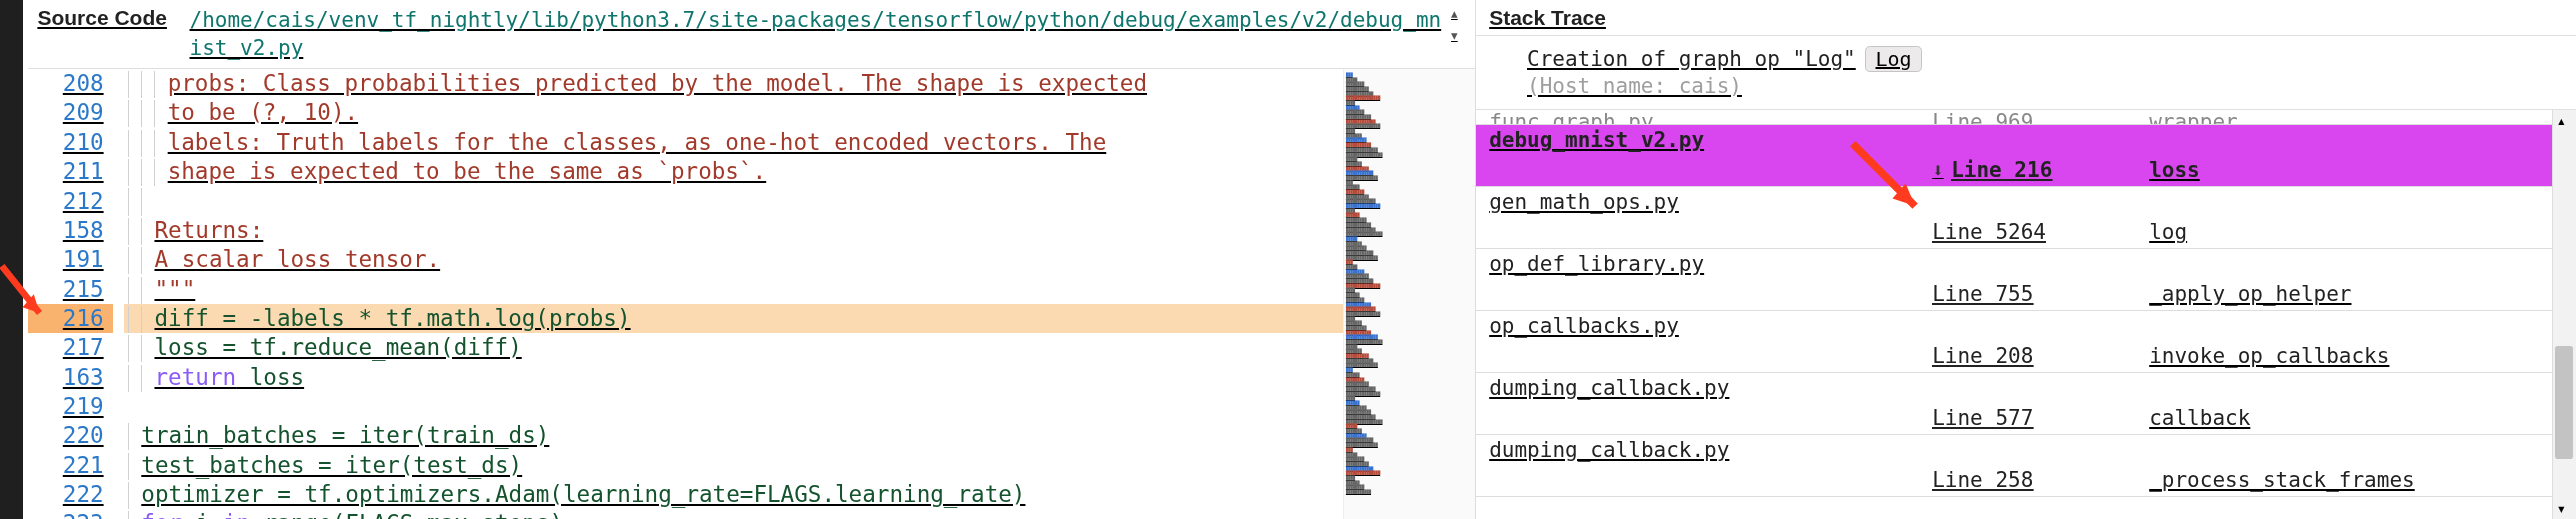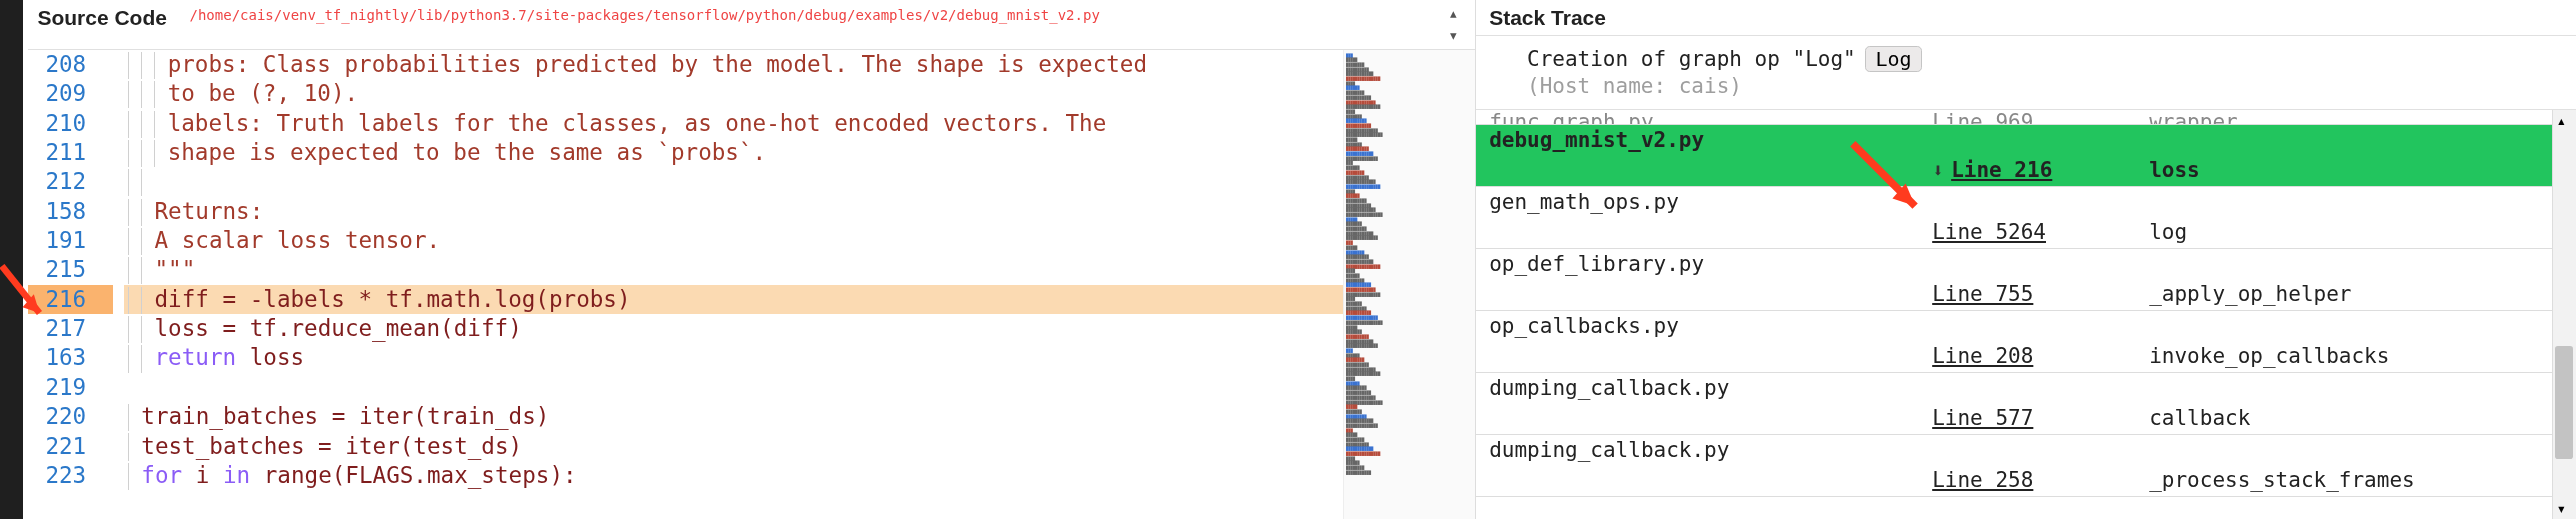--- a/index.html
+++ b/index.html
@@ -11,20 +11,21 @@
       height: 520px;
       overflow: hidden;
       position: relative;
     }
     .mono { font-family: "Menlo", "Monaco", "Consolas", monospace; }
 
     .panels {
       display: flex;
       height: 100%;
       margin-left: 28px;
+      text-decoration: underline;
     }
 
     
     .panel-left {
       flex: 0 0 1448px;
       border-right: 0.9px solid #ddd;
       display: flex;
       flex-direction: column;
     }
     .panel-header {
@@ -34,25 +35,25 @@
       border-bottom: 0.9px solid #e0e0e0;
       font-size: 21px;
     }
     .panel-title {
       font-weight: 700;
       color: #222;
       flex: 0 0 auto;
       padding-right: 22.6px;
     }
     .file-path {
-      color: #ef4444;
+      color: #0f766e;
       word-break: break-all;
       line-height: 1.35;
       font-family: "Menlo","Monaco","Consolas",monospace;
-      font-size: 14px;
+      font-size: 21px;
       flex: 1 1 auto;
     }
     .scroll-ctrl {
       width: 24.5px;
       display: flex;
       flex-direction: column;
       align-items: center;
       color: #555;
       font-size: 13.2px;
       gap: 7.5px;
@@ -70,21 +71,21 @@
     }
     .code-line {
       display: flex;
       align-items: baseline;
       white-space: pre;
       font-size: 22.6px;
       line-height: 1.3;
     }
     .gutter {
       width: 85px;
-      text-align: center;
+      text-align: right;
       padding-right: 9.4px;
       color: #2b78c9;
       flex-shrink: 0;
       position: relative;
     }
     .gutter.hl-gutter { background: #fab36e; }
     .marker-col {
       width: 11.3px;
       flex-shrink: 0;
     }
@@ -103,21 +104,21 @@
     .code-text {
       padding-left: 3.8px;
       flex: 1;
     }
     .code-line.hl .code-text {
       background: #fbdab2;
     }
     
     .c-docstr { color: #a23a2b; }
     .c-kw { color: #8b5cf6; }
-    .c-default { color: #7f1d1d; }
+    .c-default { color: #14532d; }
 
     .minimap {
       width: 132px;
       height: 100%;
       background: #fafafa;
       border-left: 0.9px solid #eee;
       font-size: 3.8px;
       line-height: 1.1;
       padding: 3.8px 1.9px;
       overflow: hidden;
@@ -180,21 +181,21 @@
       height: 42px;
       font-family: "Menlo","Monaco","Consolas",monospace;
       font-size: 21px;
       padding-left: 13.2px;
     }
     .stack-file { color: #222; }
     .stack-line-col { display: flex; align-items: center; gap: 7.5px; }
     .stack-line { text-decoration: underline; color: #222; }
     .stack-fn { color: #222; padding-left: 28px;}
     .stack-row.hl {
-      background: #22c55e;
+      background: #d946ef;
       font-weight: 700;
     }
     .stack-row.hl .stack-file { font-weight: 700; }
     .stack-row.hl .stack-line { font-weight: 700; }
     .stack-row.hl .stack-fn { font-weight: 700; }
     .stack-cut { 
       height: 15px;
       font-size: 21px;
       overflow: hidden;
       align-items: flex-end;
@@ -266,20 +267,21 @@
           <div class="code-line"><div class="gutter">212</div><div class="marker-col"></div><div class="code-text"><span class="indent-guides"><span class="bar"></span><span class="bar"></span></span><span class="c-docstr"></span></div></div>
           <div class="code-line"><div class="gutter">158</div><div class="marker-col"></div><div class="code-text"><span class="indent-guides"><span class="bar"></span><span class="bar"></span></span><span class="c-docstr">Returns:</span></div></div>
           <div class="code-line"><div class="gutter">191</div><div class="marker-col"></div><div class="code-text"><span class="indent-guides"><span class="bar"></span><span class="bar"></span></span><span class="c-docstr">A scalar loss tensor.</span></div></div>
           <div class="code-line"><div class="gutter">215</div><div class="marker-col"></div><div class="code-text"><span class="indent-guides"><span class="bar"></span><span class="bar"></span></span><span class="c-docstr">"""</span></div></div>
           <div class="code-line hl"><div class="gutter hl-gutter">216</div><div class="marker-col hl"></div><div class="code-text"><span class="indent-guides"><span class="bar"></span><span class="bar"></span></span><span class="c-default">diff = -labels * tf.math.log(probs)</span></div></div>
           <div class="code-line"><div class="gutter">217</div><div class="marker-col"></div><div class="code-text"><span class="indent-guides"><span class="bar"></span><span class="bar"></span></span><span class="c-default">loss = tf.reduce_mean(diff)</span></div></div>
           <div class="code-line"><div class="gutter">163</div><div class="marker-col"></div><div class="code-text"><span class="indent-guides"><span class="bar"></span><span class="bar"></span></span><span class="c-kw">return</span><span class="c-default"> loss</span></div></div>
           <div class="code-line"><div class="gutter">219</div><div class="marker-col"></div><div class="code-text"><span class="indent-guides"></span><span class="c-default"></span></div></div>
           <div class="code-line"><div class="gutter">220</div><div class="marker-col"></div><div class="code-text"><span class="indent-guides"><span class="bar"></span></span><span class="c-default">train_batches = iter(train_ds)</span></div></div>
           <div class="code-line"><div class="gutter">221</div><div class="marker-col"></div><div class="code-text"><span class="indent-guides"><span class="bar"></span></span><span class="c-default">test_batches = iter(test_ds)</span></div></div>
+          <div class="code-line"><div class="gutter">222</div><div class="marker-col"></div><div class="code-text"><span class="indent-guides"><span class="bar"></span></span><span class="c-default">optimizer = tf.optimizers.Adam(learning_rate=FLAGS.learning_rate)</span></div></div>
           <div class="code-line"><div class="gutter">223</div><div class="marker-col"></div><div class="code-text"><span class="indent-guides"><span class="bar"></span></span><span class="c-kw">for</span><span class="c-default"> i </span><span class="c-kw">in</span><span class="c-default"> range(FLAGS.max_steps):</span></div></div>
         </div>
       <div class="minimap mono" id="minimap"><div class="mm-line mm-kw">███</div><div class="mm-line ">█████</div><div class="mm-line ">████████</div><div class="mm-line ">██████████</div><div class="mm-line ">████████████</div><div class="mm-line mm-doc">███████████████</div><div class="mm-line ">████</div><div class="mm-line mm-kw">██████</div><div class="mm-line ">████████</div><div class="mm-line ">███████████</div><div class="mm-line mm-doc">█████████████</div><div class="mm-line ">███████████████</div><div class="mm-line ">████</div><div class="mm-line ">███████</div><div class="mm-line mm-kw">█████████</div><div class="mm-line mm-doc">███████████</div><div class="mm-line ">██████████████</div><div class="mm-line ">████████████████</div><div class="mm-line ">█████</div><div class="mm-line ">███████</div><div class="mm-line mm-doc">██████████</div><div class="mm-line mm-kw">████████████</div><div class="mm-line ">██████████████</div><div class="mm-line ">███</div><div class="mm-line ">██████</div><div class="mm-line mm-doc">████████</div><div class="mm-line ">██████████</div><div class="mm-line ">█████████████</div><div class="mm-line mm-kw">███████████████</div><div class="mm-line ">████</div><div class="mm-line mm-doc">██████</div><div class="mm-line ">█████████</div><div class="mm-line ">███████████</div><div class="mm-line ">█████████████</div><div class="mm-line ">████████████████</div><div class="mm-line mm-kw">█████</div><div class="mm-line ">███████</div><div class="mm-line ">█████████</div><div class="mm-line ">████████████</div><div class="mm-line ">██████████████</div><div class="mm-line mm-doc">███</div><div class="mm-line ">█████</div><div class="mm-line mm-kw">████████</div><div class="mm-line ">██████████</div><div class="mm-line ">████████████</div><div class="mm-line mm-doc">███████████████</div><div class="mm-line ">████</div><div class="mm-line ">██████</div><div class="mm-line ">████████</div><div class="mm-line mm-kw">███████████</div><div class="mm-line mm-doc">█████████████</div><div class="mm-line ">███████████████</div><div class="mm-line ">████</div><div class="mm-line ">███████</div><div class="mm-line ">█████████</div><div class="mm-line mm-doc">███████████</div><div class="mm-line mm-kw">██████████████</div><div class="mm-line ">████████████████</div><div class="mm-line ">█████</div><div class="mm-line ">███████</div><div class="mm-line mm-doc">██████████</div><div class="mm-line ">████████████</div><div class="mm-line ">██████████████</div><div class="mm-line mm-kw">███</div><div class="mm-line ">██████</div><div class="mm-line mm-doc">████████</div><div class="mm-line ">██████████</div><div class="mm-line ">█████████████</div><div class="mm-line ">███████████████</div><div class="mm-line ">████</div><div class="mm-line mm-kw">██████</div><div class="mm-line ">█████████</div><div class="mm-line ">███████████</div><div class="mm-line ">█████████████</div><div class="mm-line ">████████████████</div><div class="mm-line mm-doc">█████</div><div class="mm-line ">███████</div><div class="mm-line mm-kw">█████████</div><div class="mm-line ">████████████</div><div class="mm-line ">██████████████</div><div class="mm-line mm-doc">███</div><div class="mm-line ">█████</div><div class="mm-line ">████████</div><div class="mm-line ">██████████</div><div class="mm-line mm-kw">████████████</div><div class="mm-line mm-doc">███████████████</div><div class="mm-line ">████</div><div class="mm-line ">██████</div><div class="mm-line ">████████</div><div class="mm-line ">███████████</div></div>
     </div>
   </div>
 
   <div class="panel-right">
     <div class="panel-header">
       <div class="panel-title">Stack Trace</div>
     </div>

